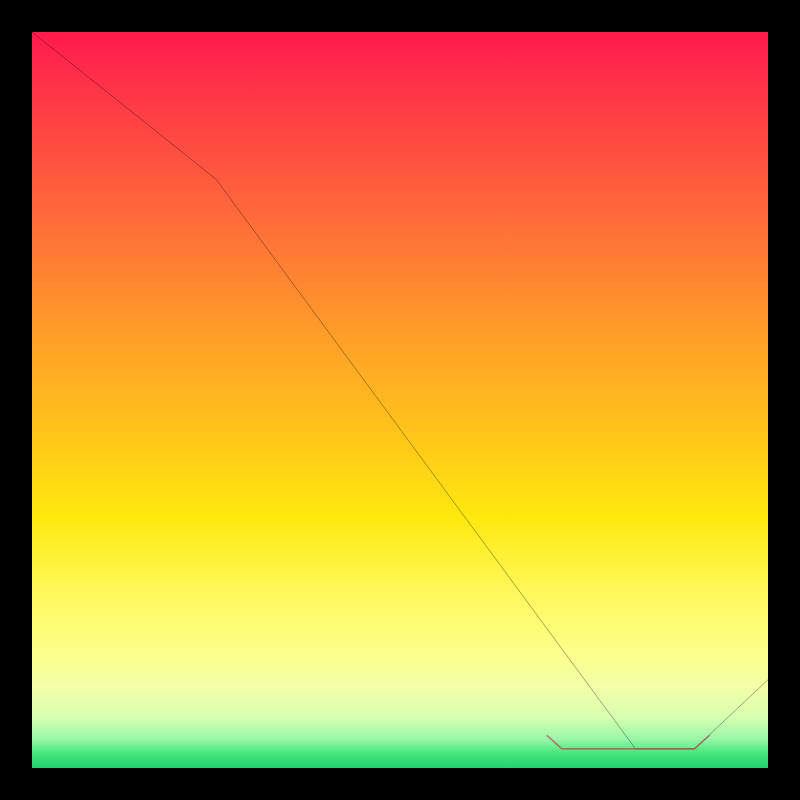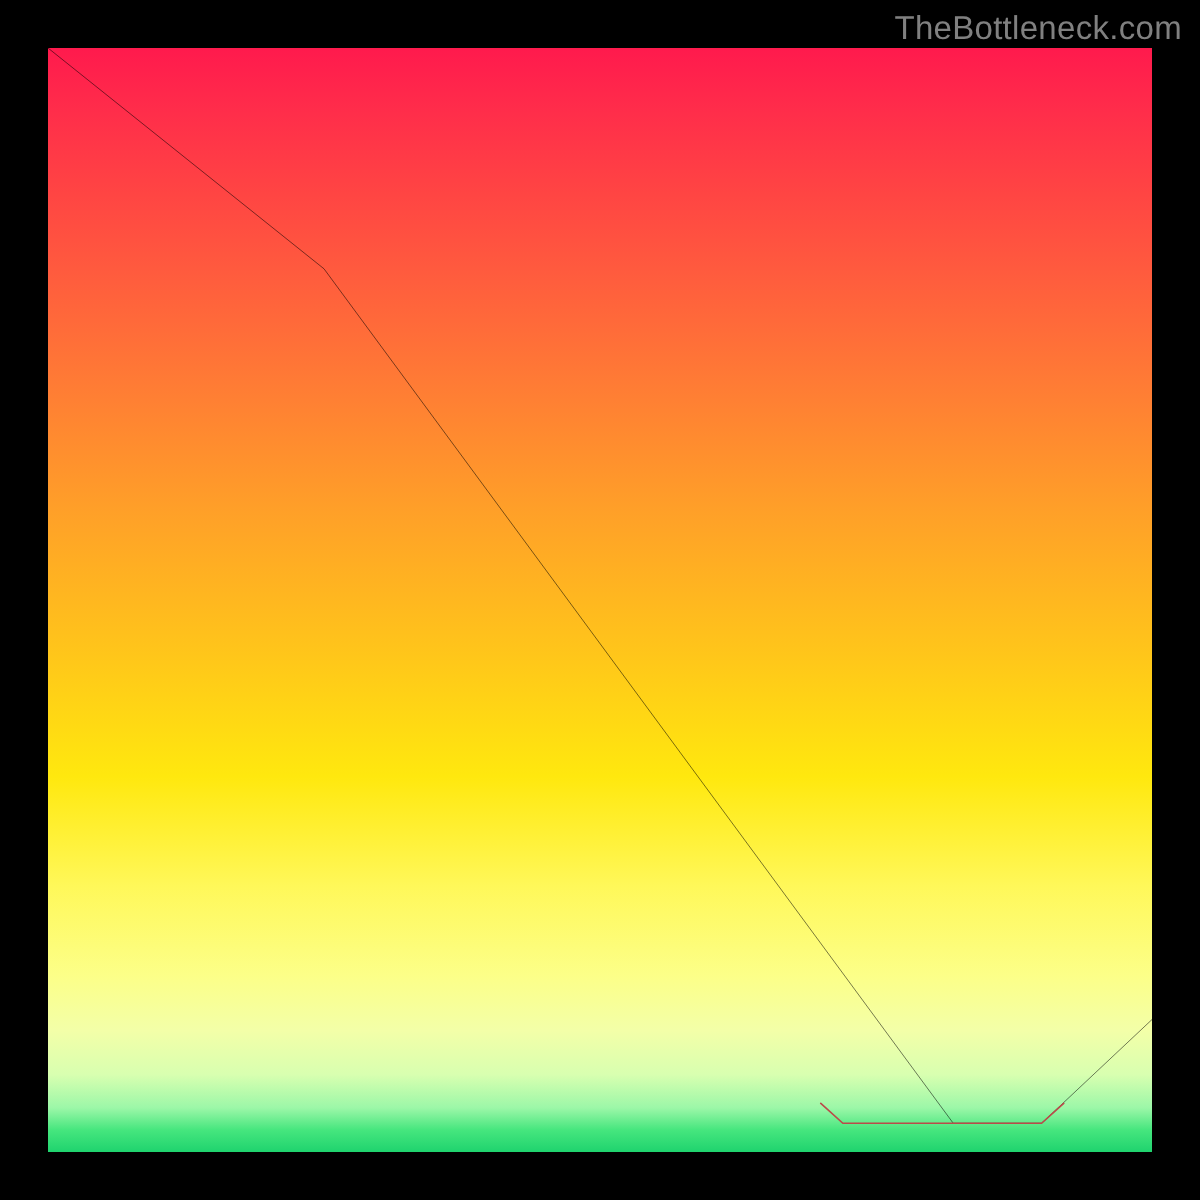--- a/index.html
+++ b/index.html
@@ -58,21 +58,20 @@
     position: absolute;
     inset: 0;
     width: 100%;
     height: 100%;
   }
 </style>
 </head>
 <body>
 
 <div class="wrap">
-  <div class="attribution">TheBottleneck.com</div>
 
   <div class="plot">
     <div class="gradient-bg"></div>
     <svg class="overlay" viewBox="0 0 100 100" preserveAspectRatio="none">
       <path fill="none" stroke="#000000" stroke-width="0.35" vector-effect="non-scaling-stroke" d="M0.000 0.000 L25.000 20.000 L82.000 97.400 L90.000 97.400 L100.000 88.000"></path>
       <path fill="none" stroke="#bb4a4a" stroke-width="1.1" stroke-linecap="round" vector-effect="non-scaling-stroke" d="M70.000 95.600 L72.000 97.400 L90.000 97.400 L92.000 95.600"></path>
     </svg>
   </div>
 </div>
 

